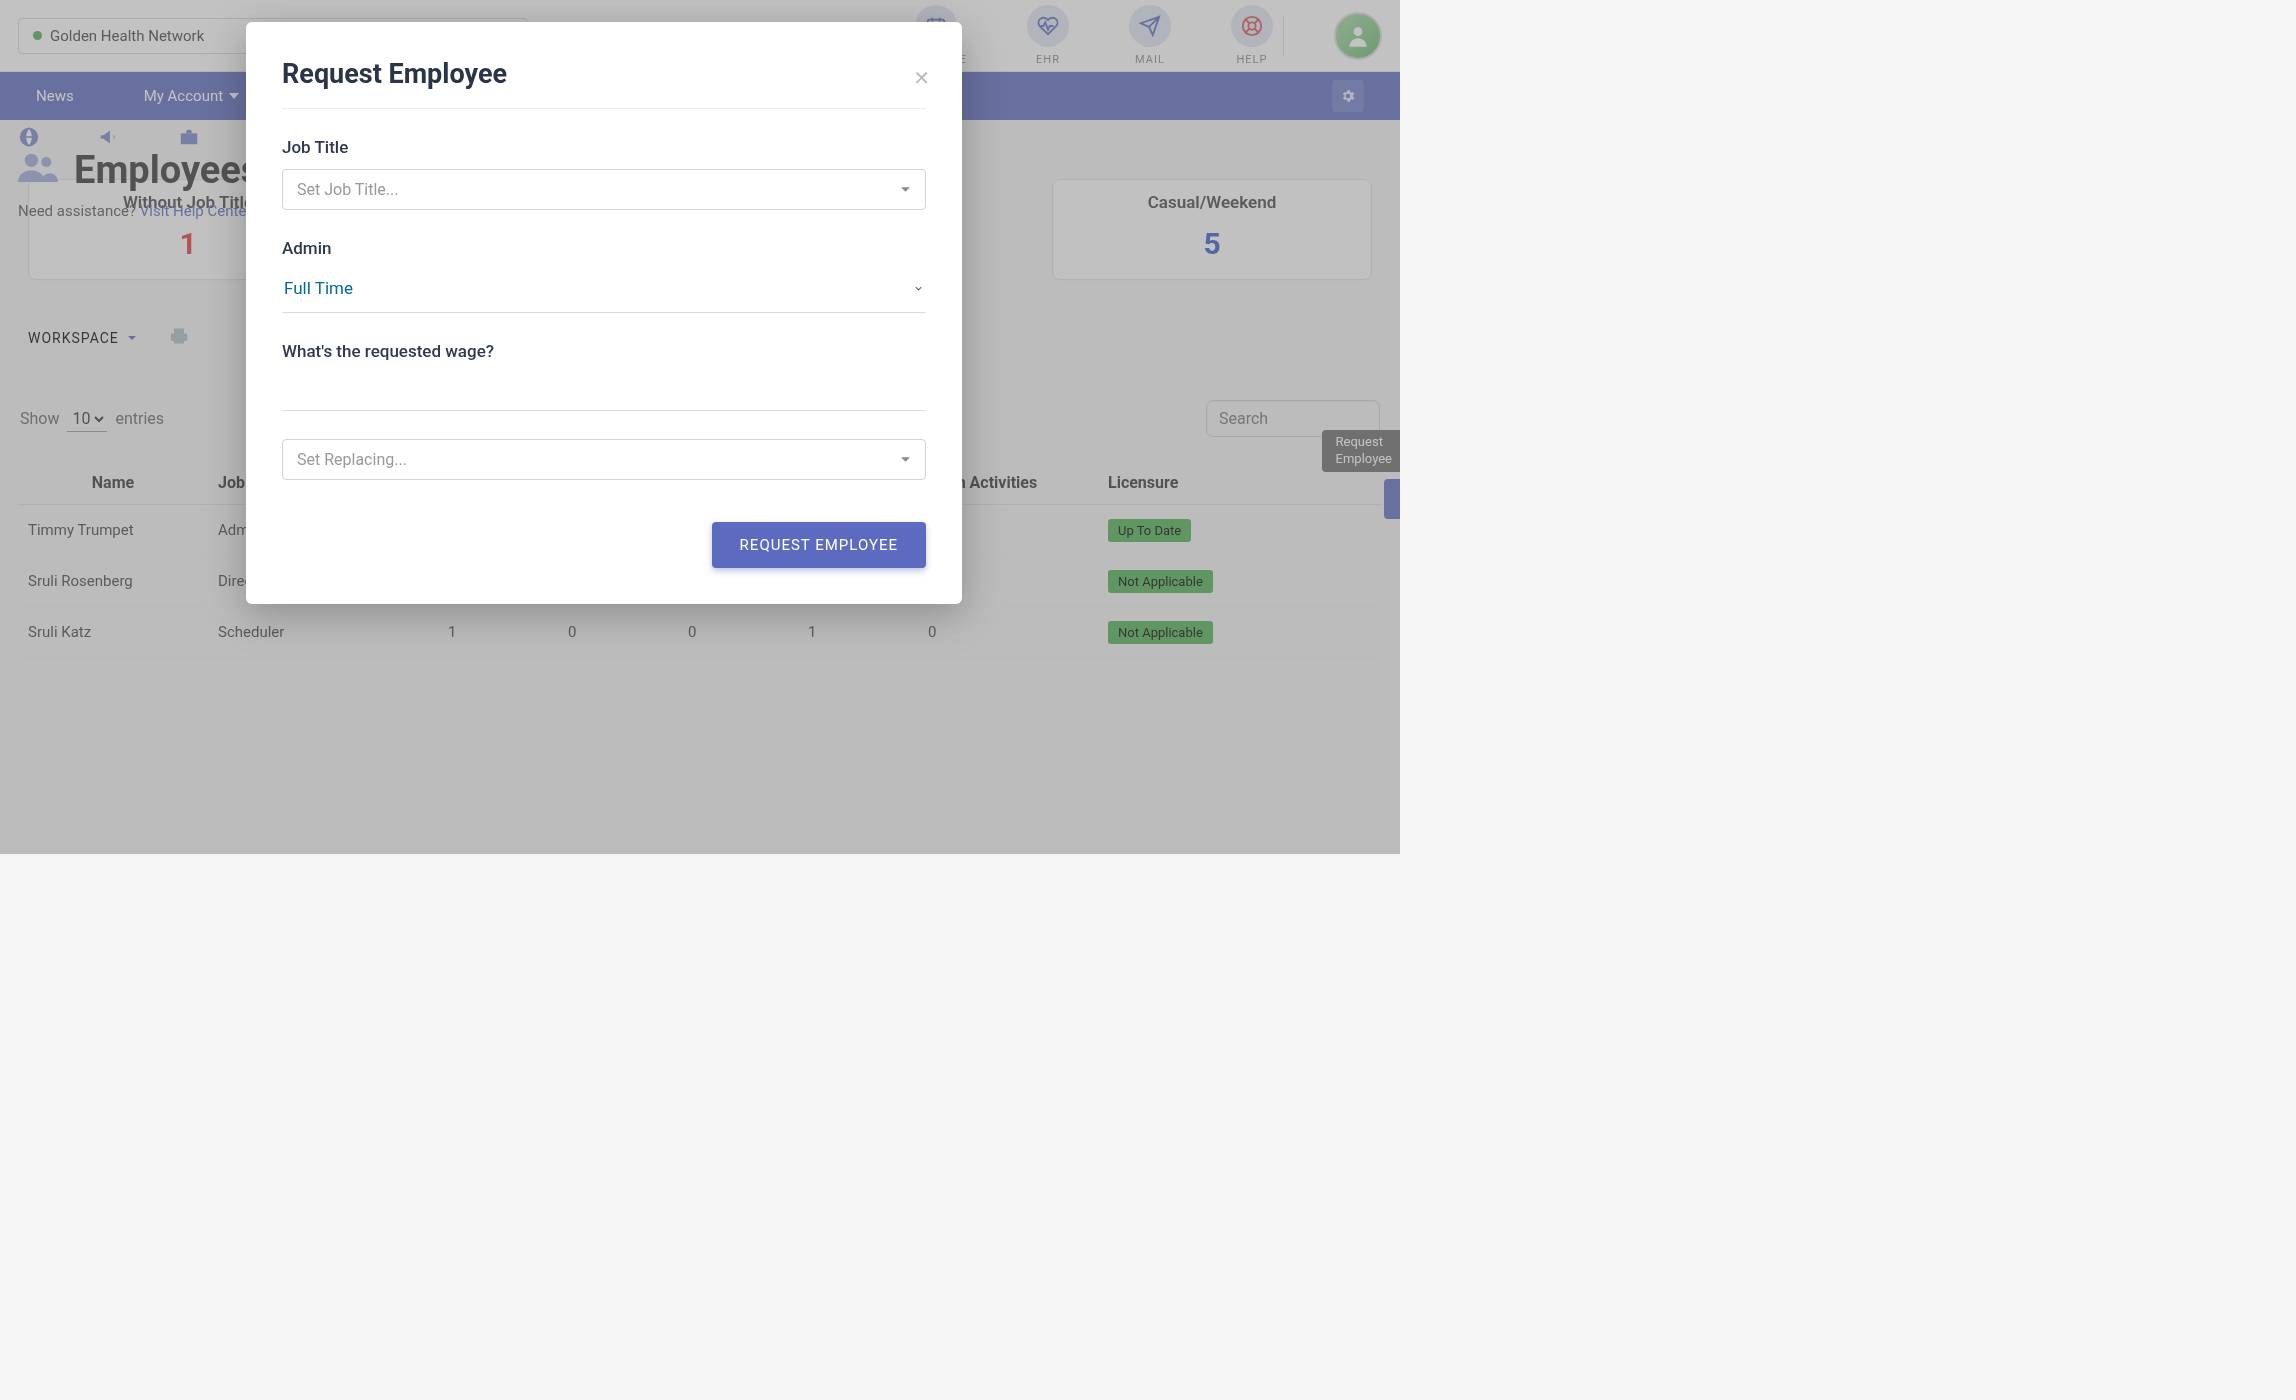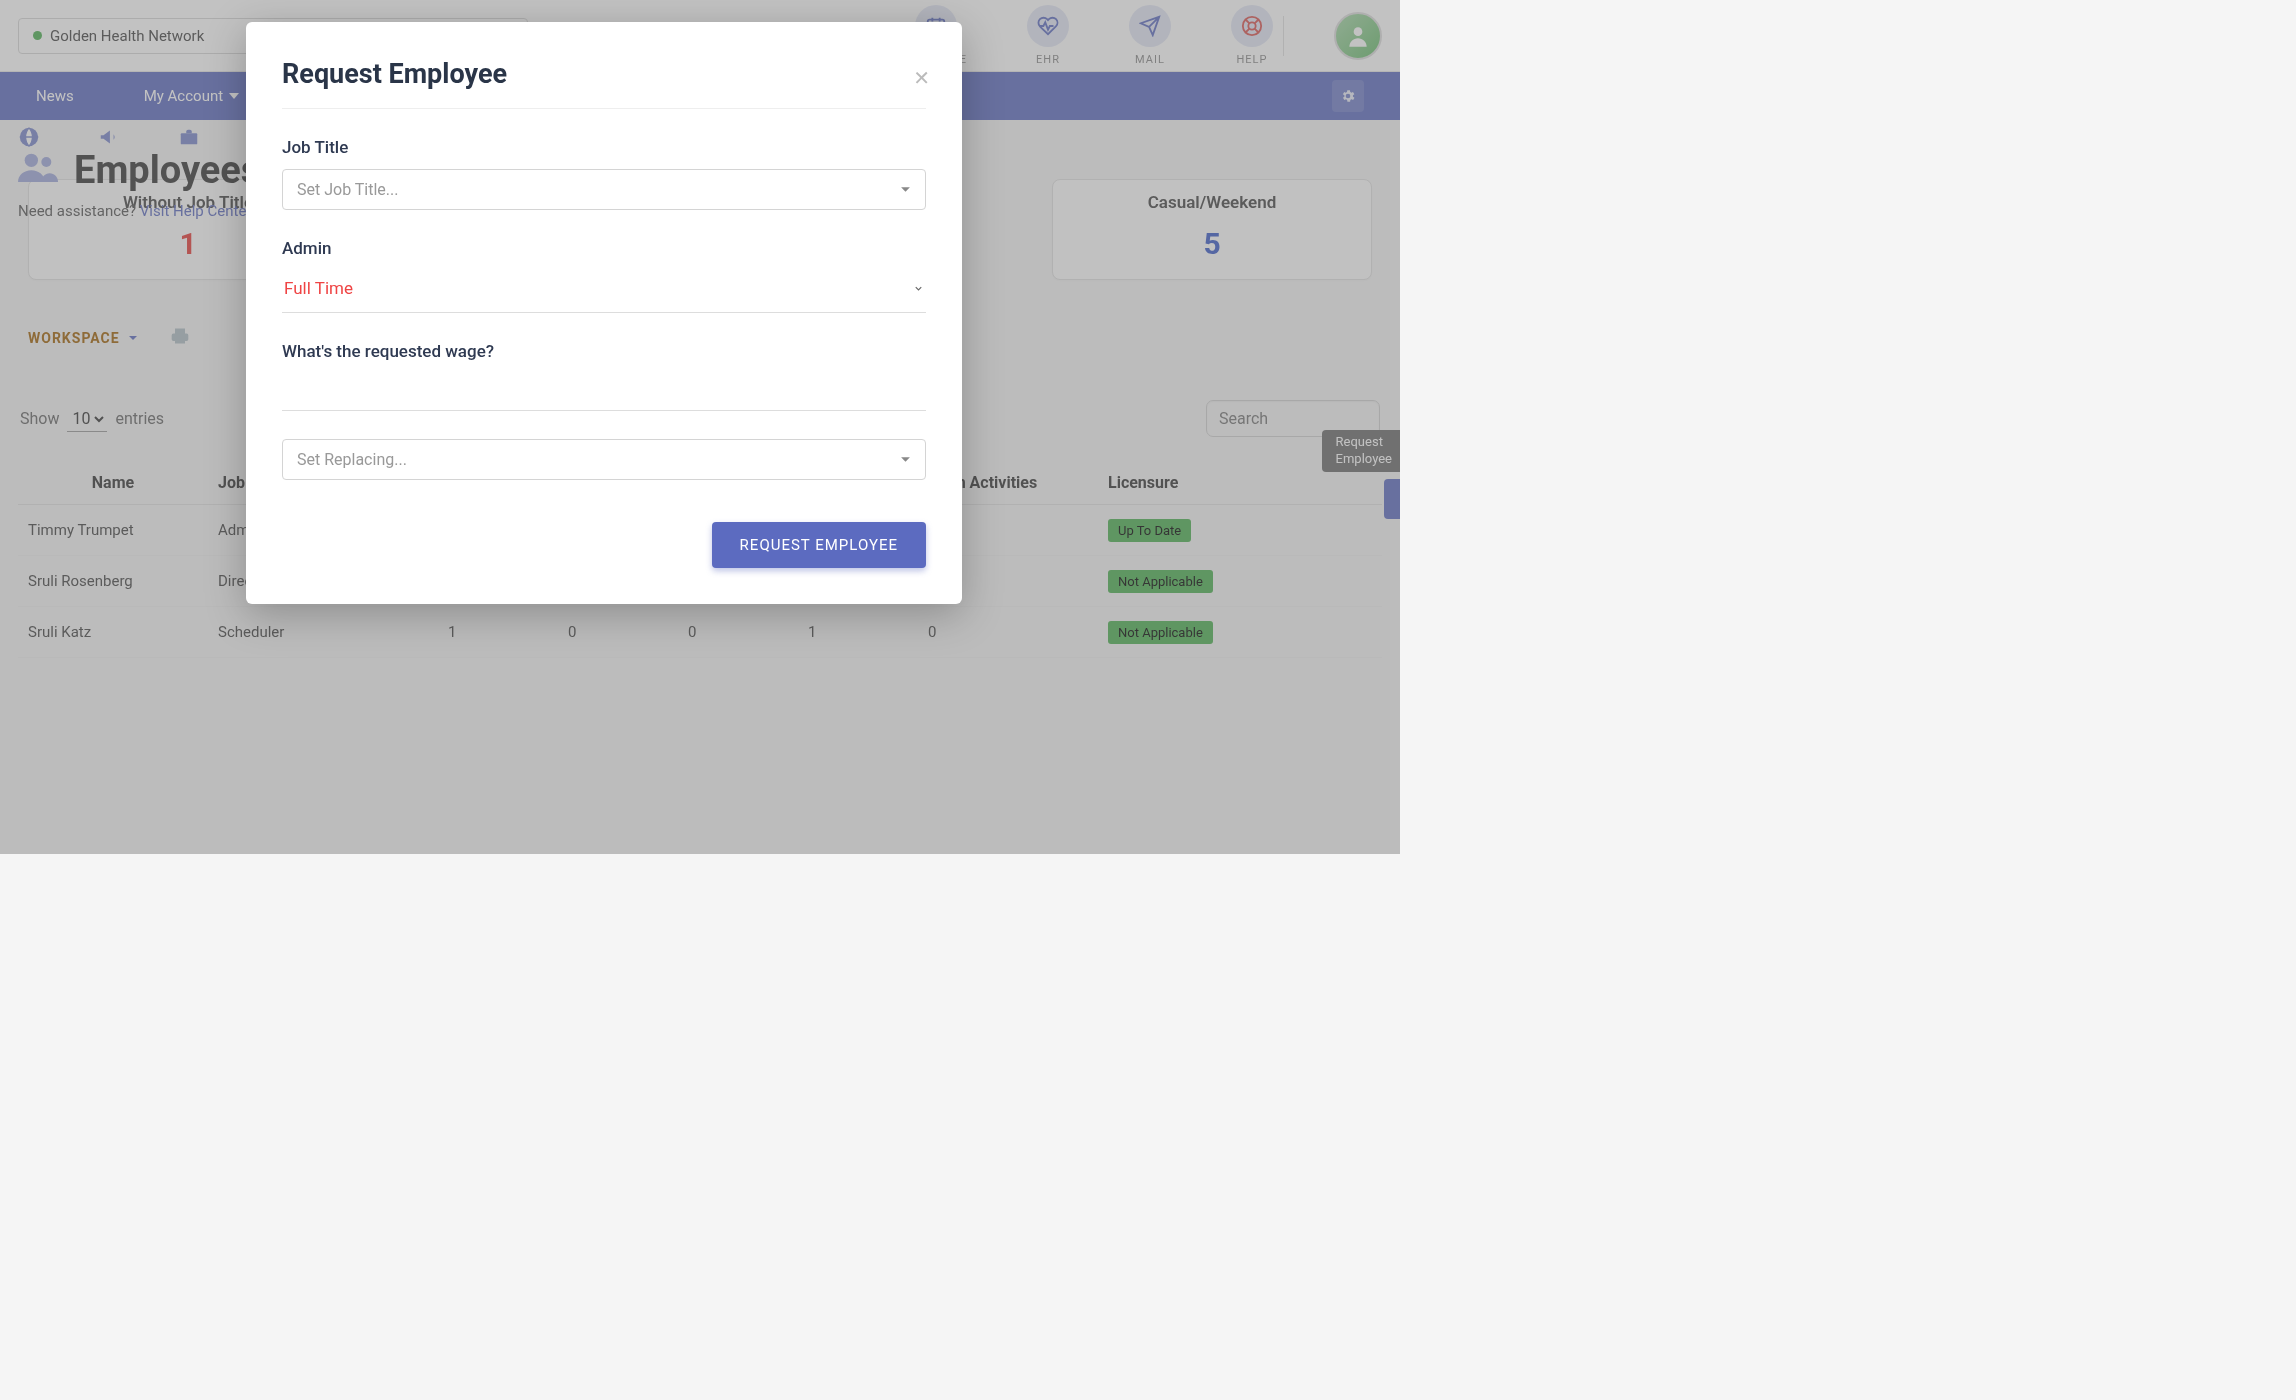--- a/index.html
+++ b/index.html
@@ -32,21 +32,21 @@
     .stat-card { flex: none; width: 320px; border: 1px solid #e0e0e0; border-radius: 8px; background: #fdfdfd; text-align: center; padding: 12px 18px 18px; box-shadow: 0 1px 2px rgba(0,0,0,0.03); }
     .stat-card .label { font-size: 17px; font-weight: 600; color: #444; }
     .stat-card .val { font-size: 30px; font-weight: 700; margin-top: 14px; }
     .stat-card.first { margin-left: 10px; }
     .red { color: #e53935; }
     .blue { color: #3959c6; }
     
     .action-icons { display: flex; gap: 58px; margin-left: auto; margin-top: -94px; margin-right: 20px; color: #7986cb; font-size: 20px; }
     
     .toolbar { display: flex; align-items: center; margin-top: 46px; padding: 0 10px; }
-    .ws { color: #a16207; font-size: 14px; font-weight: 700; letter-spacing: 1px; display: flex; align-items: center; gap: 8px; }
+    .ws { color: #000000; font-size: 14px; font-weight: 400; letter-spacing: 1px; display: flex; align-items: center; gap: 8px; }
     .print { margin-left: 32px; color: #b0bec5; font-size: 18px; }
     
     .list-controls { display: flex; align-items: center; margin-top: 50px; padding: 0 2px; }
     .show { color: #666; font-size: 16px; display: flex; align-items: center; gap: 8px; }
     .show select { font-size: 16px; border: none; border-bottom: 1px solid #999; padding: 2px 1px; color: #333; background: transparent; }
     .search-box { margin-left: auto; border: 1px solid #d0d0d0; border-radius: 7px; padding: 8px 12px; width: 174px; box-shadow: inset 0 1px 2px rgba(0,0,0,0.05); }
     .search-box input { border: none; outline: none; background: transparent; font-size: 16px; color: #888; width: 100%; }
     
     table { width: 100%; border-collapse: collapse; margin-top: 24px; }
     th { text-align: left; color: #333; font-size: 16px; font-weight: 700; padding: 12px 10px; border-bottom: 1px solid #e0e0e0; }
@@ -62,21 +62,21 @@
     .modal-title { font-size: 27px; font-weight: 700; color: #2a3548; }
     .modal-close { position: absolute; top: 44px; right: 32px; color: #bbb; font-size: 20px; cursor: pointer; font-weight: 300; }
     .modal-divider { height: 1px; background: #eee; margin: 18px 0 0; }
     .field { margin-top: 28px; }
     .field-label { font-size: 17px; color: #2f3a52; font-weight: 500; margin-bottom: 12px; }
     .combo { border: 1px solid #d4d4d4; border-radius: 4px; padding: 10px 14px; display: flex; align-items: center; background: #fff; }
     .combo .ph { color: #999; font-size: 16px; }
     .caret { margin-left: auto; color: #888; }
     .caret svg { width: 11px; height: 11px; display: block; }
     .selectish { border: none; border-bottom: 1px solid #ddd; padding: 8px 2px 14px; display: flex; align-items: center; }
-    .selectish .val { font-size: 17px; color: #ef4444; }
+    .selectish .val { font-size: 17px; color: #0369a1; }
     .wage-line { border: none; border-bottom: 1px solid #ddd; height: 38px; margin-top: 6px; }
     .modal-footer { text-align: right; margin-top: 42px; }
     .primary-btn { background: #5c6bc0; color: #fff; border: none; padding: 14px 28px; font-size: 15px; letter-spacing: 1px; border-radius: 4px; cursor: pointer; box-shadow: 0 3px 6px rgba(92,107,192,0.4); }
     
     .chev-down { width: 0; height: 0; border-left: 5px solid transparent; border-right: 5px solid transparent; border-top: 6px solid #fff; }
   </style>
 </head>
 <body>
 
 <div class="bg-app">

